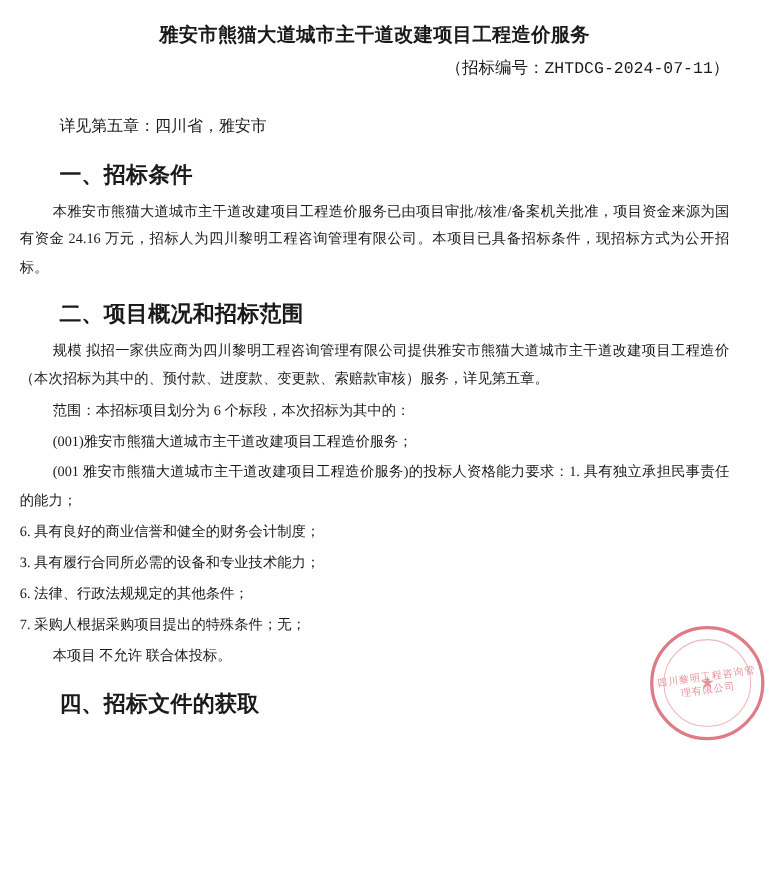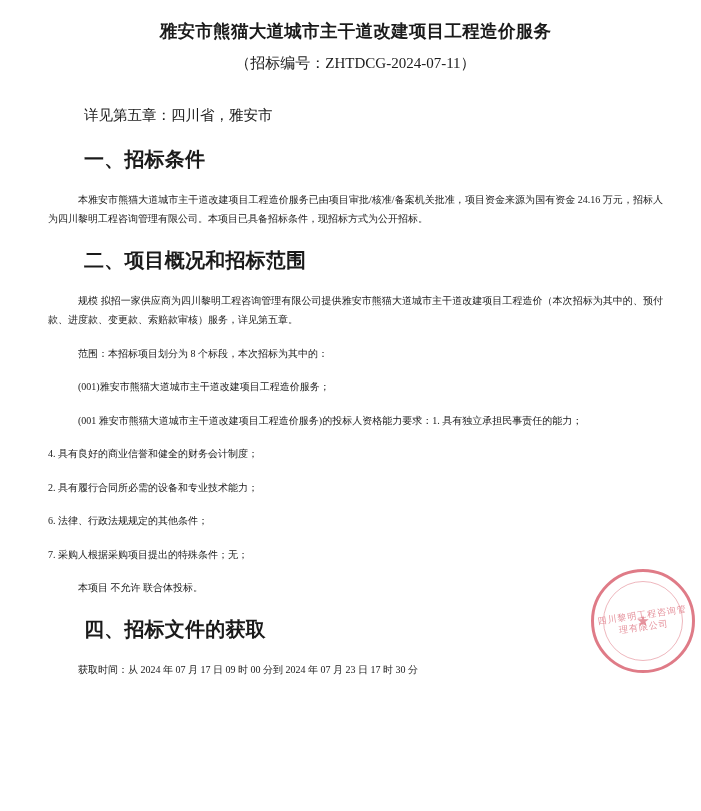--- a/index.html
+++ b/index.html
@@ -13,54 +13,55 @@
     font-family: "Liberation Serif", "DejaVu Serif", serif;
     color: #1a1a1a;
     overflow: hidden;
     position: relative;
   }
   .page {
     position: relative;
     width: 701px;
     height: 811px;
     box-sizing: border-box;
-    padding: 14px 38px 0 48px;
+    padding: 14px 38px 0 18px;
   }
   .doc-title {
     text-align: center;
     font-size: 17.5px;
     font-weight: bold;
     letter-spacing: 0.3px;
     line-height: 1.5;
     margin: 4px 0 0 0;
   }
   .doc-subtitle {
-    text-align: center;
+    text-align: right;
     font-size: 15px;
     line-height: 1.6;
     margin: 7px 0 0 0;
+    font-family: Liberation Mono, monospace;
   }
   .meta-line {
     font-size: 14.5px;
     margin: 28px 0 0 0;
     padding-left: 36px;
     line-height: 1.7;
   }
   h2.section {
     font-size: 20px;
     font-weight: bold;
     margin: 14px 0 0 0;
     padding-left: 36px;
     line-height: 1.7;
     letter-spacing: 0.2px;
   }
   p.para {
-    font-size: 10px;
+    font-size: 13px;
     line-height: 1.95;
-    margin: 14px 0 0 0;
+    margin: 3px 0 0 0;
     text-align: justify;
     text-justify: inter-ideograph;
   }
   p.indent {
     text-indent: 30px;
   }
   
   .seal {
     position: absolute;
     right: 6px;
@@ -115,32 +116,31 @@
   <div class="doc-title">雅安市熊猫大道城市主干道改建项目工程造价服务</div>
   <div class="doc-subtitle">（招标编号：ZHTDCG-2024-07-11）</div>
 
   <div class="meta-line">详见第五章：四川省，雅安市</div>
 
   <h2 class="section">一、招标条件</h2>
   <p class="para indent">本雅安市熊猫大道城市主干道改建项目工程造价服务已由项目审批/核准/备案机关批准，项目资金来源为国有资金 24.16 万元，招标人为四川黎明工程咨询管理有限公司。本项目已具备招标条件，现招标方式为公开招标。</p>
 
   <h2 class="section">二、项目概况和招标范围</h2>
   <p class="para indent">规模 拟招一家供应商为四川黎明工程咨询管理有限公司提供雅安市熊猫大道城市主干道改建项目工程造价（本次招标为其中的、预付款、进度款、变更款、索赔款审核）服务，详见第五章。</p>
-  <p class="para indent">范围：本招标项目划分为 8 个标段，本次招标为其中的：</p>
+  <p class="para indent">范围：本招标项目划分为 6 个标段，本次招标为其中的：</p>
   <p class="para indent">(001)雅安市熊猫大道城市主干道改建项目工程造价服务；</p>
 
   <p class="para indent">(001 雅安市熊猫大道城市主干道改建项目工程造价服务)的投标人资格能力要求：1. 具有独立承担民事责任的能力；</p>
-  <p class="para">4. 具有良好的商业信誉和健全的财务会计制度；</p>
-  <p class="para">2. 具有履行合同所必需的设备和专业技术能力；</p>
+  <p class="para">6. 具有良好的商业信誉和健全的财务会计制度；</p>
+  <p class="para">3. 具有履行合同所必需的设备和专业技术能力；</p>
   <p class="para">6. 法律、行政法规规定的其他条件；</p>
   <p class="para">7. 采购人根据采购项目提出的特殊条件；无；</p>
   <p class="para indent">本项目 不允许 联合体投标。</p>
 
   <h2 class="section">四、招标文件的获取</h2>
-  <p class="para indent">获取时间：从 2024 年 07 月 17 日  09 时 00 分到 2024 年 07 月 23 日  17 时 30 分</p>
 
   <div class="seal">
     <div class="inner"></div>
     <div class="seal-star">★</div>
     <div class="seal-text">四川黎明工程咨询管理有限公司</div>
   </div>
 
 </div>
 
 </body></html>

